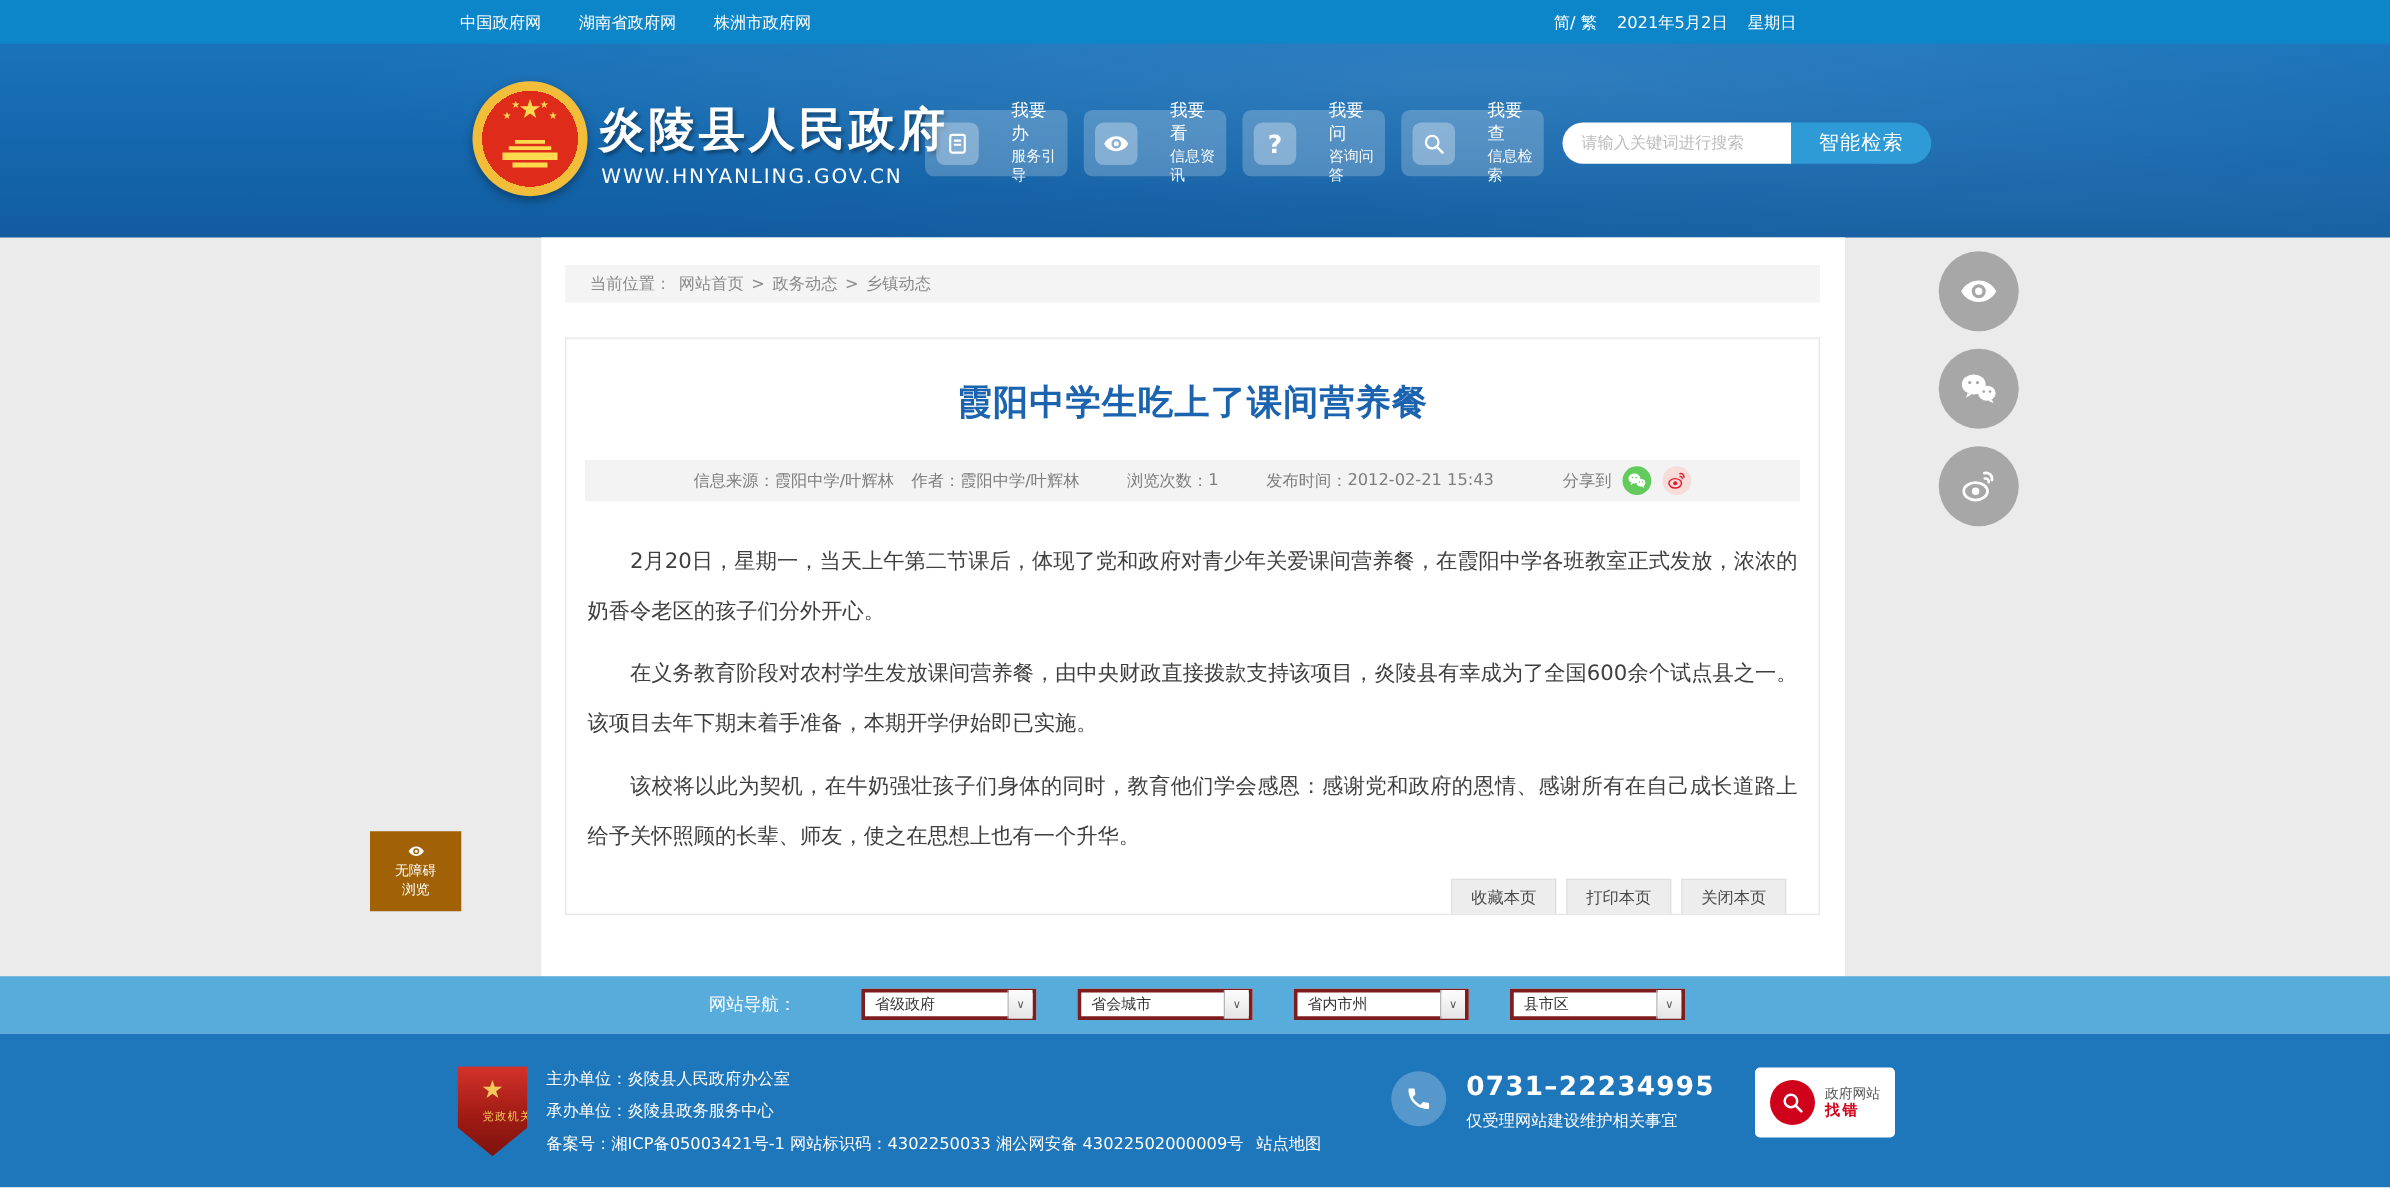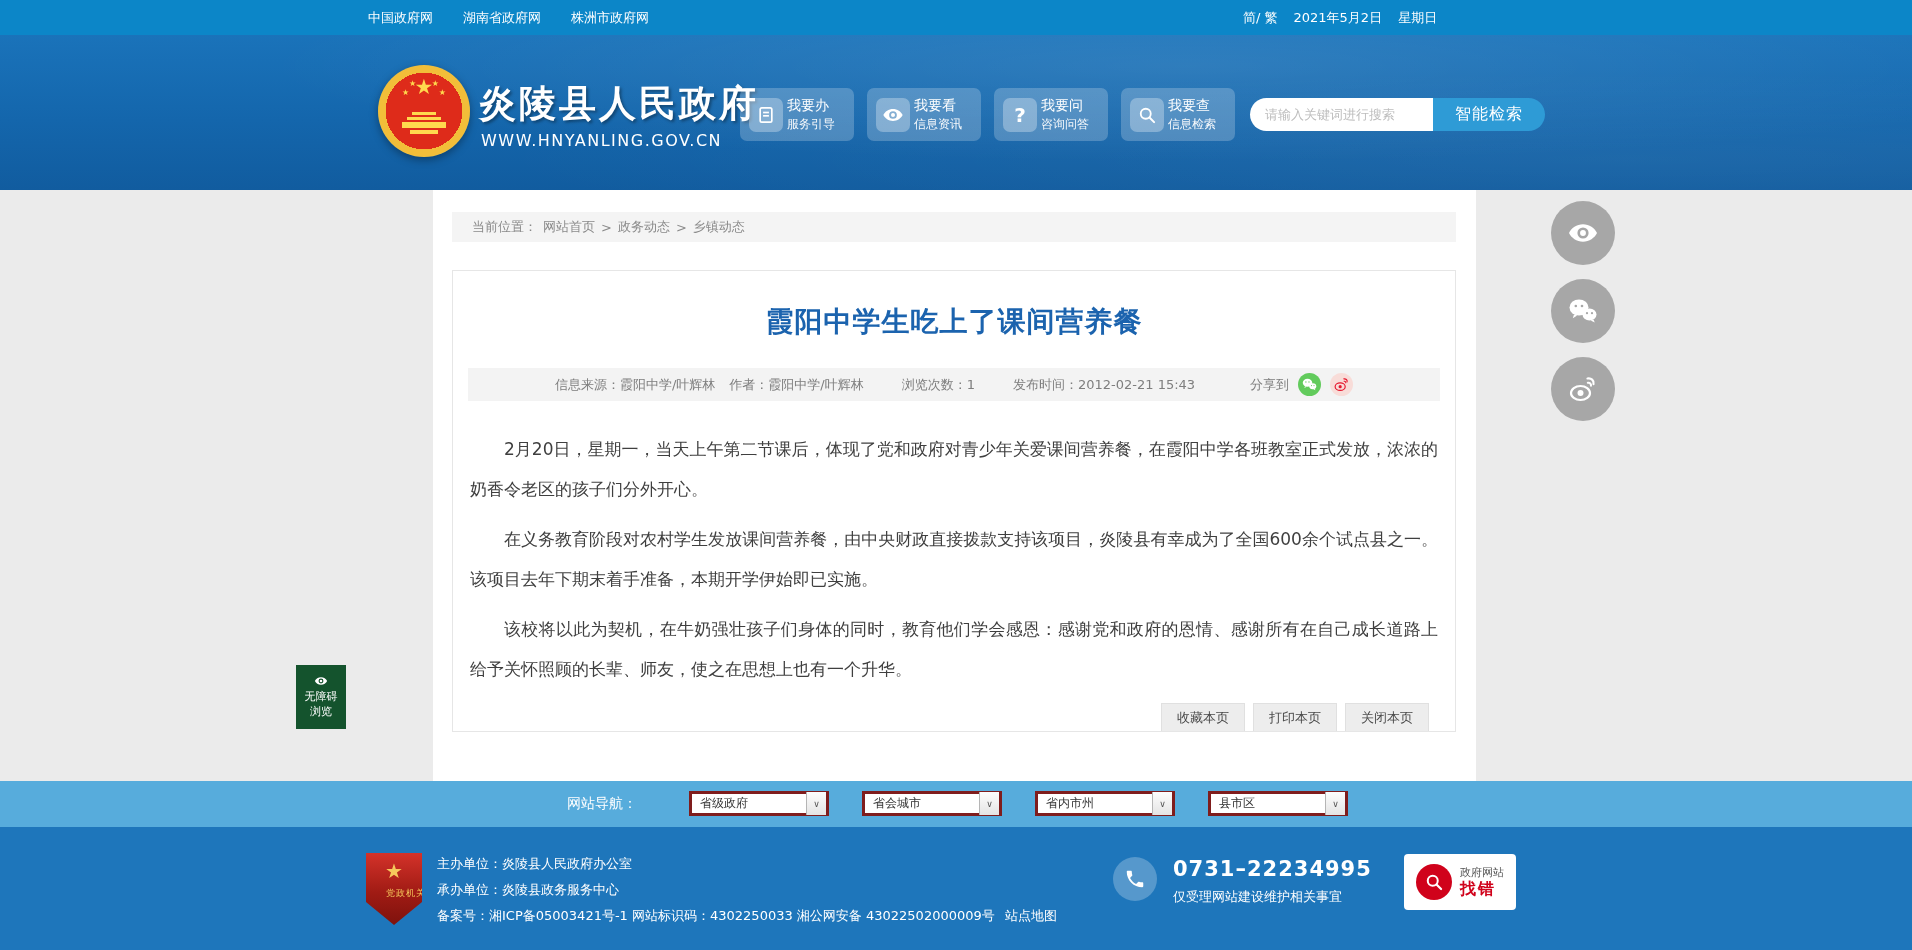--- a/index.html
+++ b/index.html
@@ -31,21 +31,21 @@
   .site-title { position:absolute; left:479px; top:44px; color:#fff; font-size:37px; font-weight:bold; letter-spacing:3px;
                 text-shadow:2px 2px 3px rgba(0,0,0,0.35); }
   .site-url { position:absolute; left:481px; top:96px; color:#fff; font-size:16px; letter-spacing:1.5px; }
 
   .quick-btn { position:absolute; top:53px; width:114px; height:53px; background:rgba(255,255,255,0.22);
                border-radius:7px; display:flex; align-items:center; padding:0 9px; cursor:pointer; }
   .qb1{ left:740px; } .qb2{ left:867px; } .qb3{ left:994px; } .qb4{ left:1121px; }
   .qb-icon { width:34px; height:34px; border-radius:7px; background:rgba(255,255,255,0.30);
              display:flex; align-items:center; justify-content:center; color:#fff; flex:none; }
   .qb-q { font-size:20px; font-weight:bold; color:#fff; }
-  .qb-text { display:flex; flex-direction:column; margin-left:4px; color:#fff; font-size:14px; line-height:1.25; }
+  .qb-text { display:flex; flex-direction:column; margin-left:26px; color:#fff; font-size:14px; line-height:1.25; }
   .qb-sub { font-size:12px; opacity:0.95; margin-top:2px; }
 
   .search { position:absolute; left:1250px; top:63px; width:295px; height:33px; display:flex; }
   .search input { width:183px; height:33px; border:none; outline:none; border-radius:17px 0 0 17px;
                   padding:0 0 0 15px; font-size:13px; color:#555; font-family:inherit; }
   .search input::placeholder { color:#BDBDBD; }
   .search-btn { width:112px; height:33px; border:none; background:#2E9BD6; color:#fff; font-size:16px;
                 border-radius:0 17px 17px 0; cursor:pointer; font-family:inherit; letter-spacing:1px; }
 
   
@@ -69,21 +69,21 @@
   .paragraphs p { text-indent:2em; margin-bottom:10px; }
   .actions { position:absolute; right:26px; bottom:0; display:flex; gap:8px; }
   .action-btn { width:84px; height:28px; background:#EDEDED; border:1px solid #E0E0E0; border-bottom:none;
                 font-size:13px; color:#4A4A4A; display:flex; align-items:center; justify-content:center;
                 cursor:pointer; font-family:inherit; }
 
   
   .float-tools { position:absolute; left:1551px; top:201px; width:64px; }
   .tool-circle { width:64px; height:64px; border-radius:50%; background:#A7A7A7; color:#A7A7A7;
                  display:flex; align-items:center; justify-content:center; margin-bottom:14px; cursor:pointer; }
-  .access { position:absolute; left:296px; top:665px; width:50px; height:64px; background:#14532d; color:#fff;
+  .access { position:absolute; left:296px; top:665px; width:73px; height:64px; background:#a16207; color:#fff;
             display:flex; flex-direction:column; align-items:center; justify-content:center; font-size:11px;
             line-height:1.35; cursor:pointer; text-align:center; }
   .access svg { margin-bottom:2px; }
 
   
   .sitenav { position:absolute; left:0; top:781px; width:1912px; height:46px; background:#57ACDC; }
   .sitenav-label { position:absolute; left:567px; top:0; height:46px; display:flex; align-items:center; color:#fff; font-size:14px; }
   .select { position:absolute; top:10px; width:140px; height:25px; background:#fff; border:3px solid #7f1d1d;
             display:flex; align-items:center; justify-content:space-between; padding-left:8px; font-size:12px;
             color:#333; cursor:pointer; }
@@ -106,21 +106,21 @@
                   display:flex; align-items:center; justify-content:center; flex:none; }
   .phone-texts { margin-left:16px; }
   .phone-number { font-size:21px; font-weight:bold; letter-spacing:1px; }
   .phone-note { font-size:13px; margin-top:7px; }
   .err-badge { position:absolute; left:1404px; top:27px; width:112px; height:56px; background:#fff; border-radius:4px;
                display:flex; align-items:center; justify-content:center; gap:8px; cursor:pointer; }
   .err-logo { width:36px; height:36px; border-radius:50%; background:#D0021B; display:flex; align-items:center;
               justify-content:center; flex:none; }
   .err-texts { display:flex; flex-direction:column; line-height:1.2; }
   .err-l1 { font-size:11px; color:#555; }
-  .err-l2 { font-size:16px; color:#D0021B; font-weight:bold; letter-spacing:2px; }
+  .err-l2 { font-size:12px; color:#D0021B; font-weight:bold; letter-spacing:2px; }
 </style>
 </head>
 <body>
 
 <div class="page">
 
   <div class="topbar">
     <div class="topbar-links">
       <a href="#">中国政府网</a>
       <a href="#">湖南省政府网</a>

